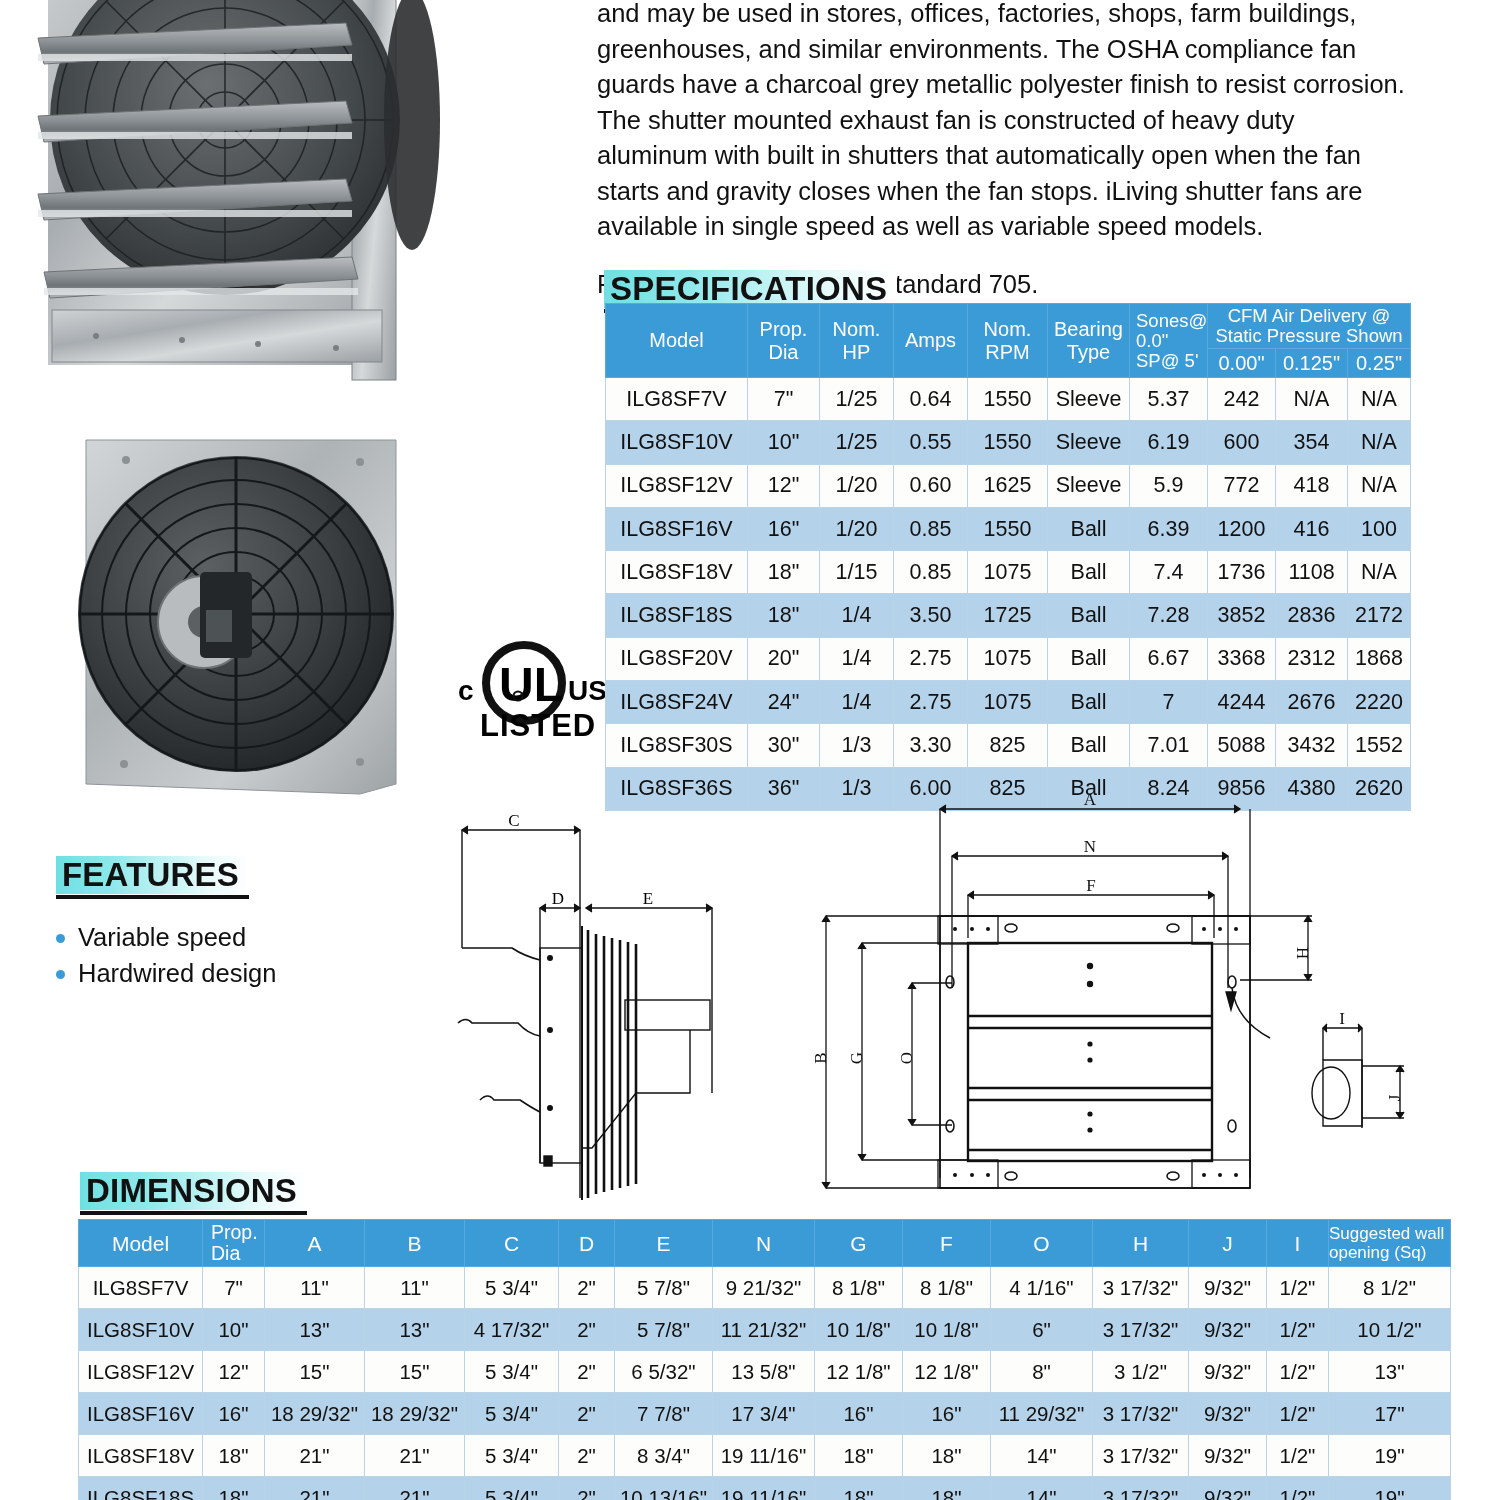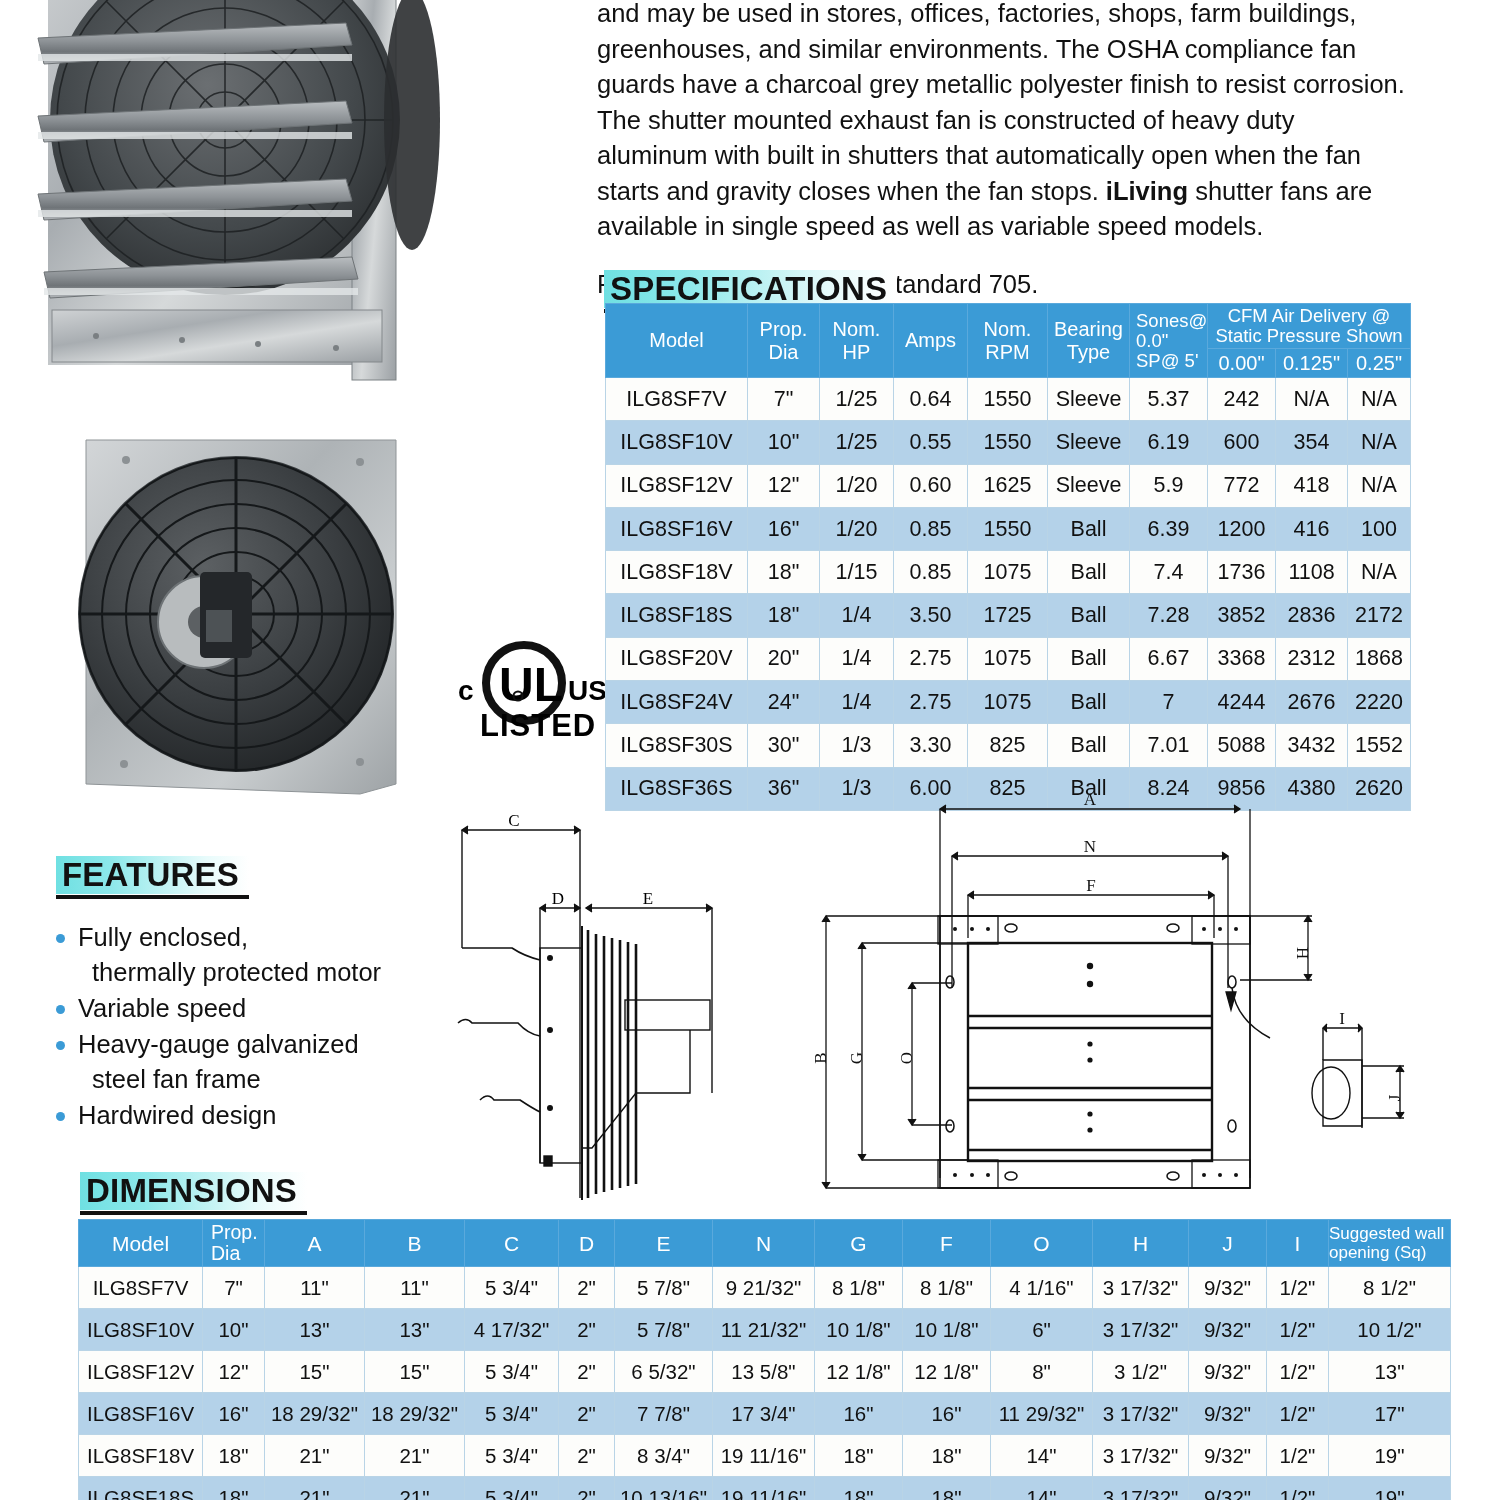--- a/index.html
+++ b/index.html
@@ -15,21 +15,21 @@
   .page{position:absolute;inset:0;}
   .frame-l{position:absolute;left:0;top:0;width:14px;height:1500px;background:#fff;z-index:40;}
   .frame-r{position:absolute;right:0;top:0;width:14px;height:1500px;background:#fff;z-index:40;}
 
   
   .intro{
     position:absolute;left:597px;top:-4px;width:812px;
     font-size:25.5px;line-height:35.5px;color:#111;
   }
   .intro p{margin:0;}
-  .intro .b{font-weight:bold;}
+  .intro .b{font-weight:normal;}
   .intro .second{margin-top:22px;}
 
   
   .sec-head{position:absolute;}
   .sec-head .hl{
     position:relative;display:inline-block;padding:0 10px 0 6px;
     background:linear-gradient(to right,#6fe0e2 0%,#8ce8ea 28%,#bff2f3 55%,#e8fbfb 78%,#ffffff 100%);
   }
   .sec-head .txt{
     font-size:33px;font-weight:bold;letter-spacing:.2px;color:#111;
@@ -400,23 +400,21 @@
           <td>2620</td>
         </tr>
       </tbody>
   </table>
 
   <div class="sec-head" id="features-head">
     <div class="hl"><span class="txt">FEATURES</span></div>
     <div class="rule"></div>
   </div>
   <div class="feat-list" id="features-list">
-      <div class="feat-row"><span class="dot"></span><span>Fully enclosed,</span><span class="l2">thermally protected motor</span></div>
       <div class="feat-row"><span class="dot"></span><span>Variable speed</span></div>
-      <div class="feat-row"><span class="dot"></span><span>Heavy-gauge galvanized</span><span class="l2">steel fan frame</span></div>
       <div class="feat-row"><span class="dot"></span><span>Hardwired design</span></div>
     </div>
 
   <div id="draw-side">
     <svg viewBox="0 0 340 400" width="340" height="400">
       <g stroke="#111" fill="none" stroke-width="1.4">
 
         <line x1="22" y1="22" x2="140" y2="22"></line>
         <polyline points="28,18 22,22 28,26" fill="#111"></polyline>
           <polyline points="134,18 140,22 134,26" fill="#111"></polyline>

